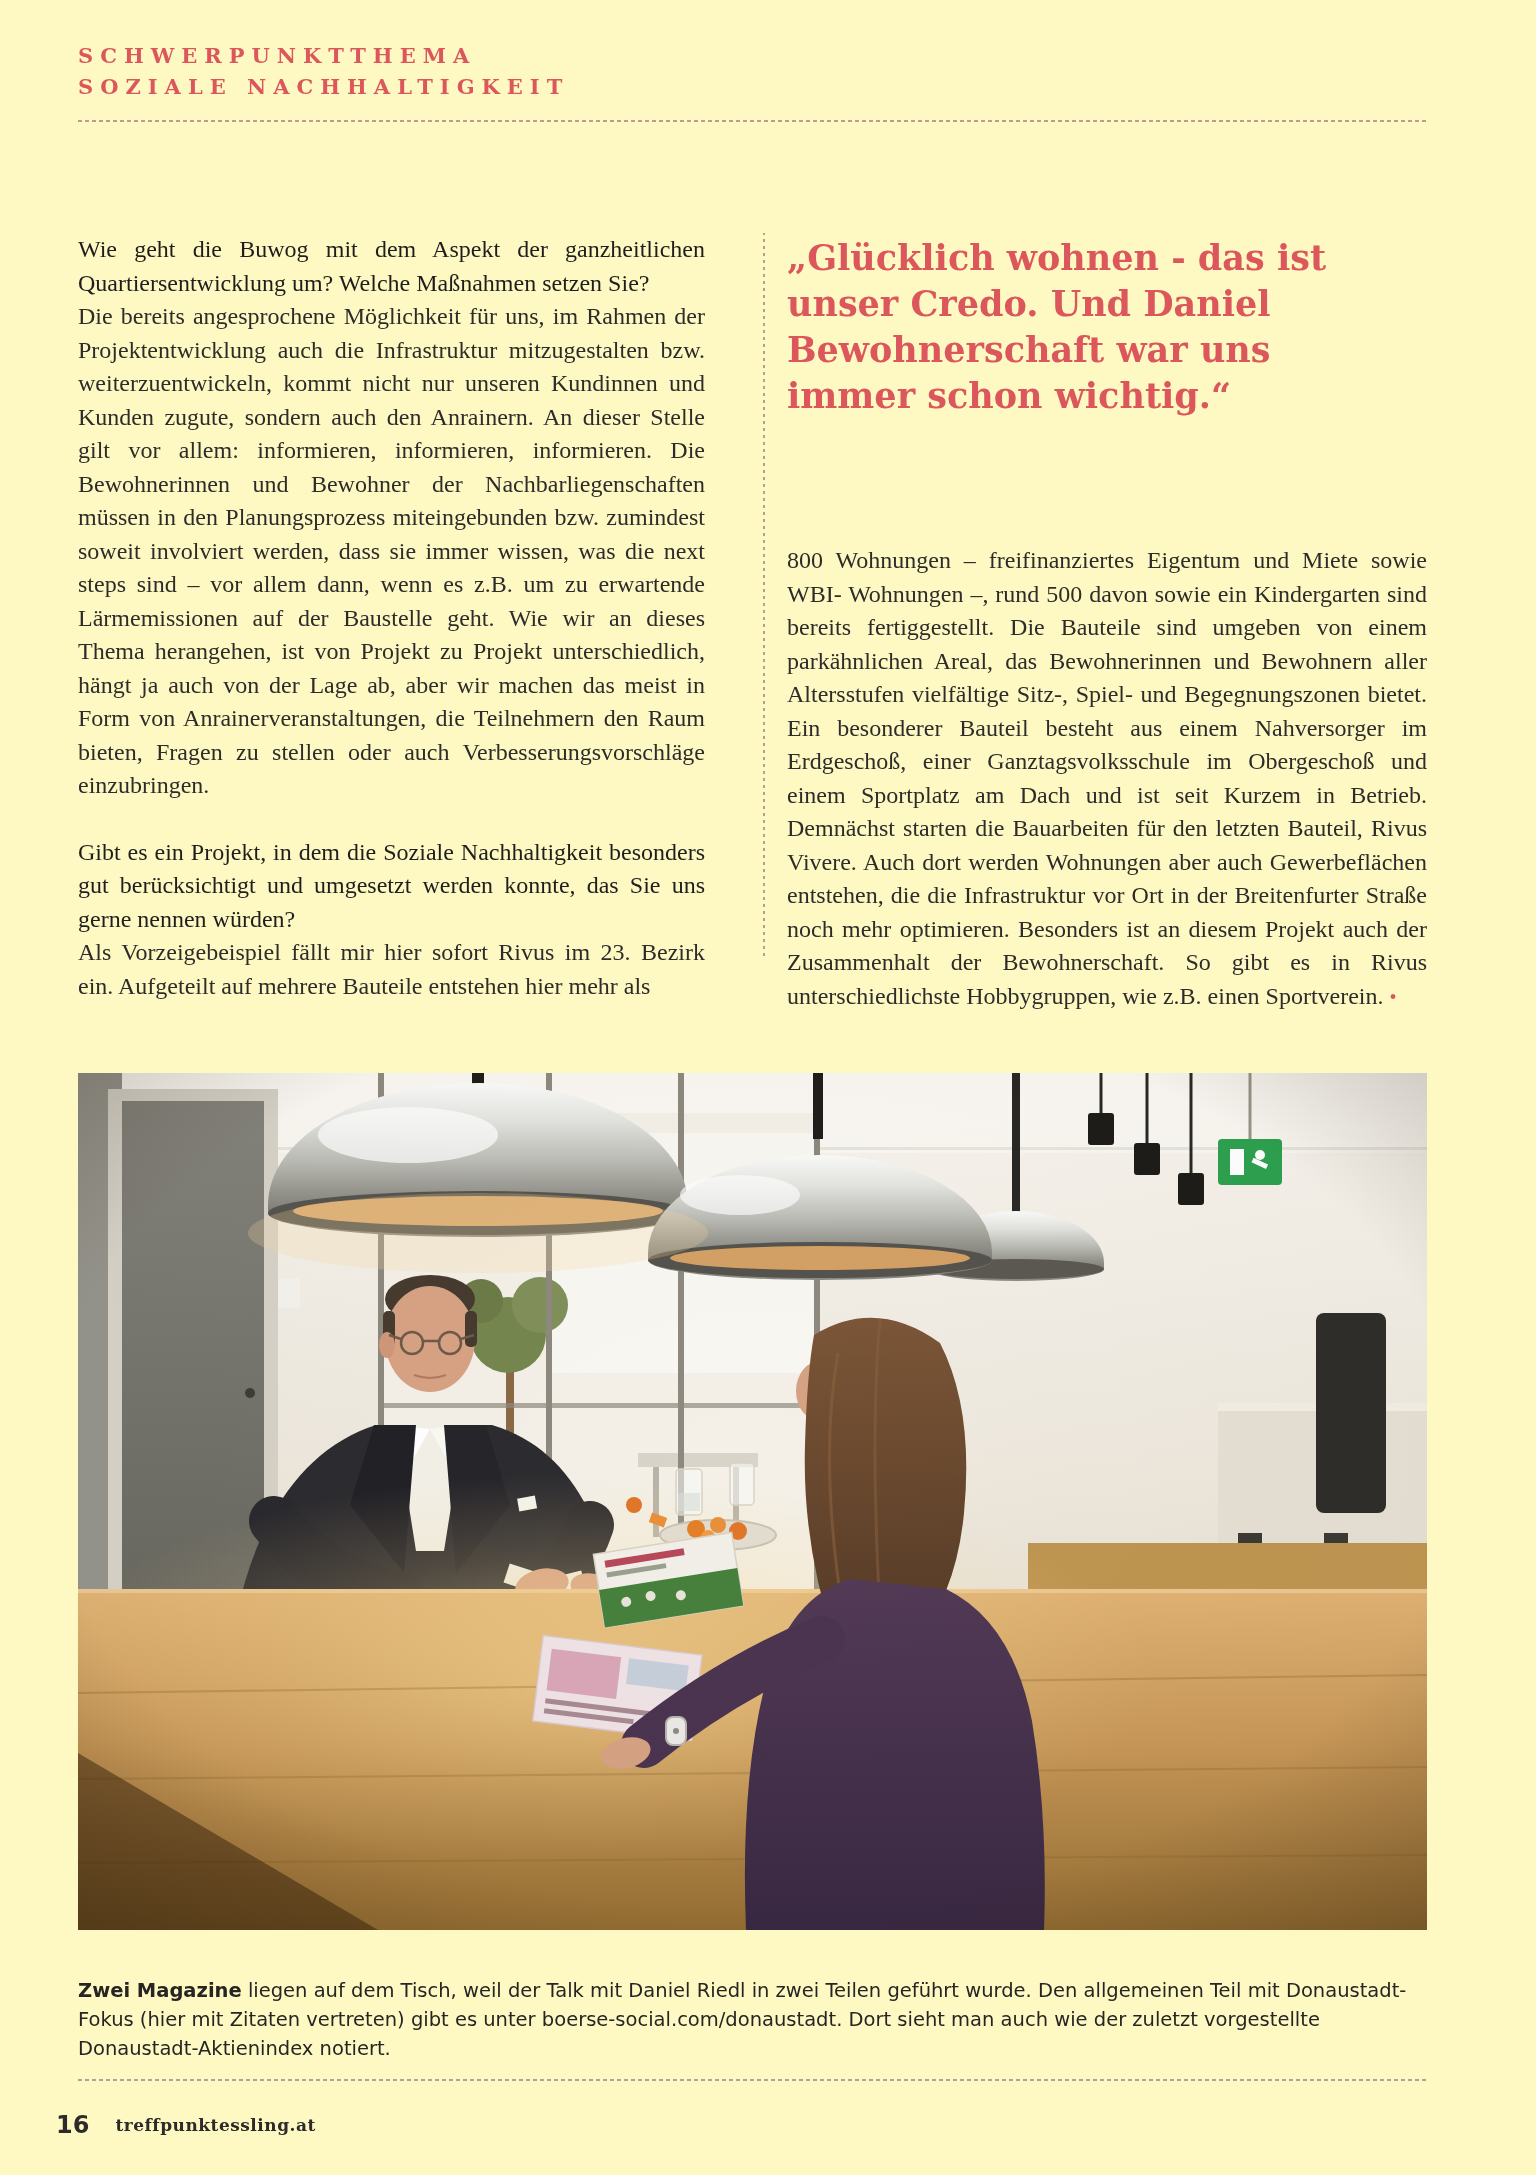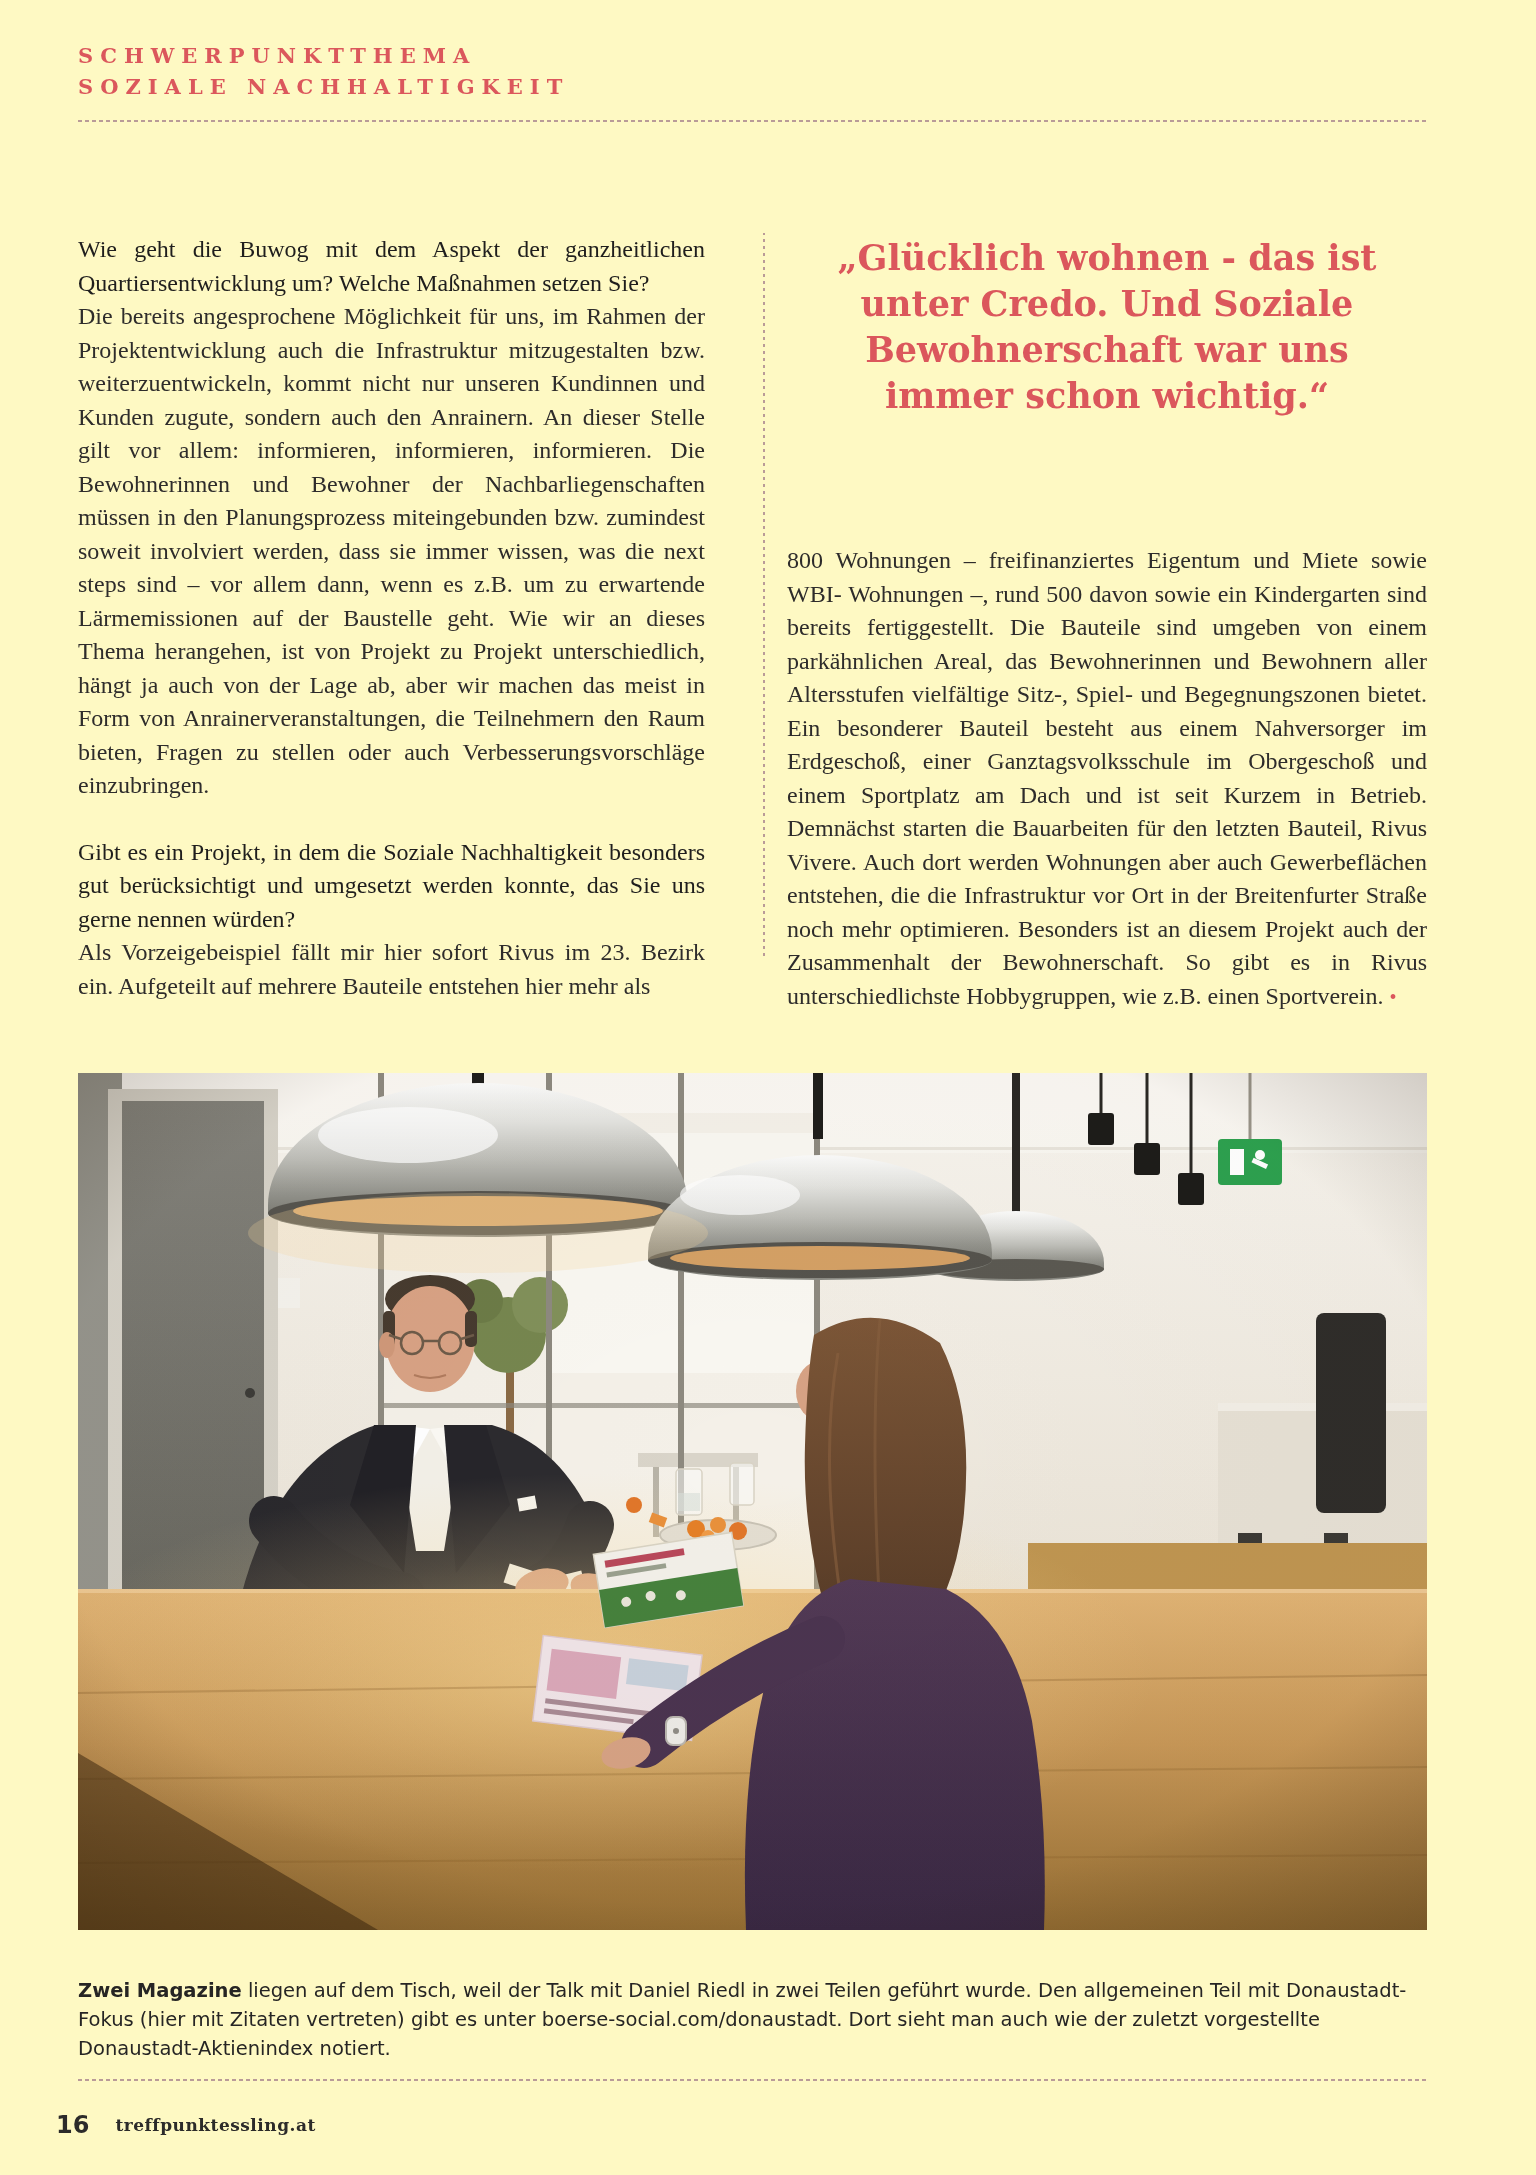--- a/index.html
+++ b/index.html
@@ -46,21 +46,21 @@
   .q{font-weight:400;color:#1f1e1d;}
   .q2{margin-top:33px !important;}
   .divider-wrap{position:relative;}
   .dotted-divider{
     position:absolute;left:58px;top:-8px;
     width:2px;height:735px;
     background:repeating-linear-gradient(180deg,#b99b98 0 3px,rgba(0,0,0,0) 3px 7px);
   }
   .pull-quote{
     margin-top:2px;
-    text-align:center;
+    text-align:left;
     font-family:"DejaVu Serif",serif;
     font-weight:700;
     font-size:35px;
     line-height:46px;
     color:#db575c;
   }
   .pull-quote div{white-space:nowrap;}
   .col-right .body{margin-top:125px !important;}
   .end-mark{color:#db575c;font-size:20px;margin-left:6px;}
   
@@ -119,21 +119,21 @@
         <p class="a">Als Vorzeigebeispiel fällt mir hier sofort Rivus im 23. Bezirk ein. Aufgeteilt auf mehrere Bauteile entstehen hier mehr als</p>
       </div>
 
       <div class="divider-wrap">
         <div class="dotted-divider"></div>
       </div>
 
       <div class="col col-right">
         <div class="pull-quote">
           <div>„Glücklich wohnen - das ist</div>
-          <div>unter Credo. Und Soziale</div>
+          <div>unser Credo. Und Daniel</div>
           <div>Bewohnerschaft war uns</div>
           <div>immer schon wichtig.“</div>
         </div>
         <p class="a body"><span>800 Wohnungen – freifinanziertes Eigentum und Miete sowie WBI- Wohnungen –, rund 500 davon sowie ein Kindergarten sind bereits fertiggestellt. Die Bauteile sind umgeben von einem parkähnlichen Areal, das Bewohnerinnen und Bewohnern aller Altersstufen vielfältige Sitz-, Spiel- und Begegnungszonen bietet. Ein besonderer Bauteil besteht aus einem Nahversorger im Erdgeschoß, einer Ganztagsvolksschule im Obergeschoß und einem Sportplatz am Dach und ist seit Kurzem in Betrieb. Demnächst starten die Bauarbeiten für den letzten Bauteil, Rivus Vivere. Auch dort werden Wohnungen aber auch Gewerbeflächen entstehen, die die Infrastruktur vor Ort in der Breitenfurter Straße noch mehr optimieren. Besonders ist an diesem Projekt auch der Zusammenhalt der Bewohnerschaft. So gibt es in Rivus unterschiedlichste Hobbygruppen, wie z.B. einen Sportverein.</span><span class="end-mark">•</span></p>
       </div>
     </main>
 
     <figure class="photo-fig">
       <svg width="1349" height="857" viewBox="0 0 1349 857" xmlns="http://www.w3.org/2000/svg">
         <defs>

